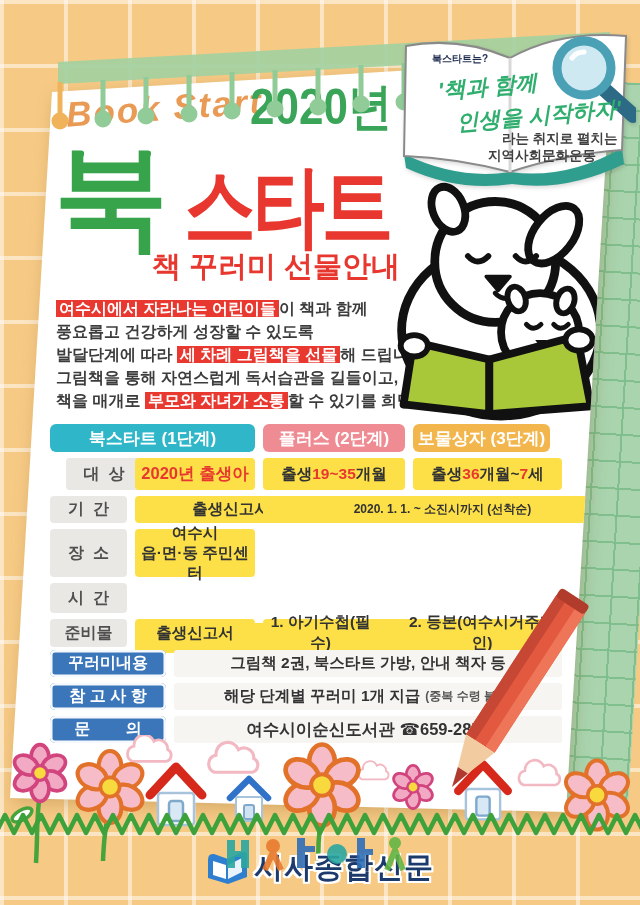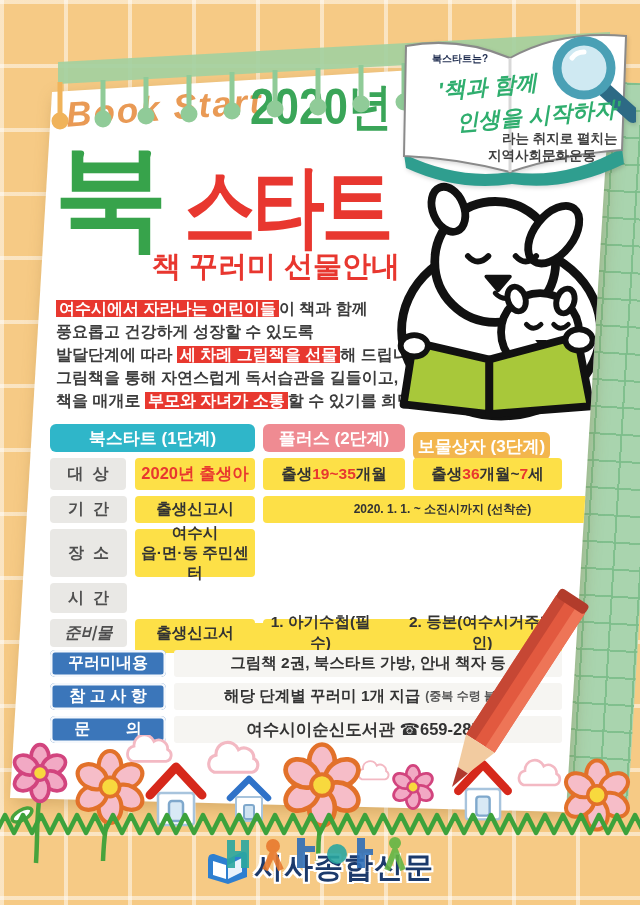--- a/index.html
+++ b/index.html
@@ -115,51 +115,51 @@
       <path d="M153 168 h12 l-6 8 z" fill="#111"></path>
       <path d="M28 170 L106 188 L106 244 L18 234 Z" fill="#a8c83a" stroke="#111" stroke-width="8" stroke-linejoin="round"></path>
       <path d="M106 188 L196 164 L210 236 L106 244 Z" fill="#a8c83a" stroke="#111" stroke-width="8" stroke-linejoin="round"></path>
       <ellipse cx="29" cy="174" rx="14" ry="11" fill="#fff" stroke="#111" stroke-width="6"></ellipse>
       <ellipse cx="198" cy="168" rx="14" ry="11" fill="#fff" stroke="#111" stroke-width="6"></ellipse>
     </svg>
 
     <div class="abs tbl">
       <div class="cell th th1" style="left:0;top:0;width:205px;height:28px;">북스타트 (1단계)</div>
       <div class="cell th th2" style="left:213px;top:0;width:142px;height:28px;">플러스 (2단계)</div>
-      <div class="cell th th3" style="left:363px;top:8px;width:137px;height:28px;">보물상자 (3단계)</div>
-
-      <div class="cell tl keep-sp" style="left:0;top:34px;width:76px;height:32px;">대  상</div>
+      <div class="cell th th3" style="left:363px;top:0;width:137px;height:28px;">보물상자 (3단계)</div>
+
+      <div class="cell tl keep-sp" style="left:16px;top:34px;width:76px;height:32px;">대  상</div>
       <div class="cell td red b" style="left:85px;top:34px;width:120px;height:32px;font-size:16.5px;">2020년 출생아</div>
       <div class="cell td" style="left:213px;top:34px;width:142px;height:32px;">
           <span class="b">출생 </span>
           <span class="red b">19~35</span>
           <span class="b">개월</span>
         </div>
       <div class="cell td" style="left:363px;top:34px;width:149px;height:32px;">
           <span class="b">출생 </span>
           <span class="red b">36</span>
           <span class="b">개월~</span>
           <span class="red b">7</span>
           <span class="b">세</span>
         </div>
 
       <div class="cell tl keep-sp" style="left:0;top:72px;width:77px;height:27px;">기  간</div>
-      <div class="cell td" style="left:85px;top:72px;width:120px;height:27px;">출생신고시</div>
+      <div class="cell td" style="left:85px;top:72px;width:120px;height:27px;padding-left:36px;">출생신고시</div>
       <div class="cell td b" style="left:213px;top:72px;width:359px;height:27px;font-size:12px;">2020. 1. 1. ~ 소진시까지 (선착순)</div>
 
       <div class="cell tl keep-sp" style="left:0;top:105px;width:77px;height:48px;">장  소</div>
       <div class="cell td two-line" style="left:85px;top:105px;width:120px;height:48px;">
           <span>여수시</span>
           <span>읍·면·동 주민센터</span>
         </div>
 
       <div class="cell tl keep-sp" style="left:0;top:159px;width:77px;height:30px;">시  간</div>
       <div class="cell td red b keep-sp" style="left:85px;top:159px;width:427px;height:30px;font-size:17px;margin-top:40px;">월~금  9시~18시</div>
 
-      <div class="cell tl keep-sp" style="left:0;top:195px;width:77px;height:28px;font-style:italic;">준비물</div>
+      <div class="cell tl keep-sp" style="left:0;top:195px;width:77px;height:28px;">준비물</div>
       <div class="cell td" style="left:85px;top:195px;width:120px;height:28px;">출생신고서</div>
       <div class="cell td b" style="left:213px;top:195px;width:299px;height:28px;gap:24px;justify-content:space-between;">
           <span>1. 아기수첩(필수)</span>
           <span>2. 등본(여수시거주확인)</span>
         </div>
     </div>
 
     <div class="abs notes">
       <div class="cell nl" style="left:0;top:0;width:116px;height:27px;">꾸러미내용</div>
       <div class="cell nv" style="left:124px;top:0;width:388px;height:27px;">그림책 2권, 북스타트 가방, 안내 책자 등</div>

